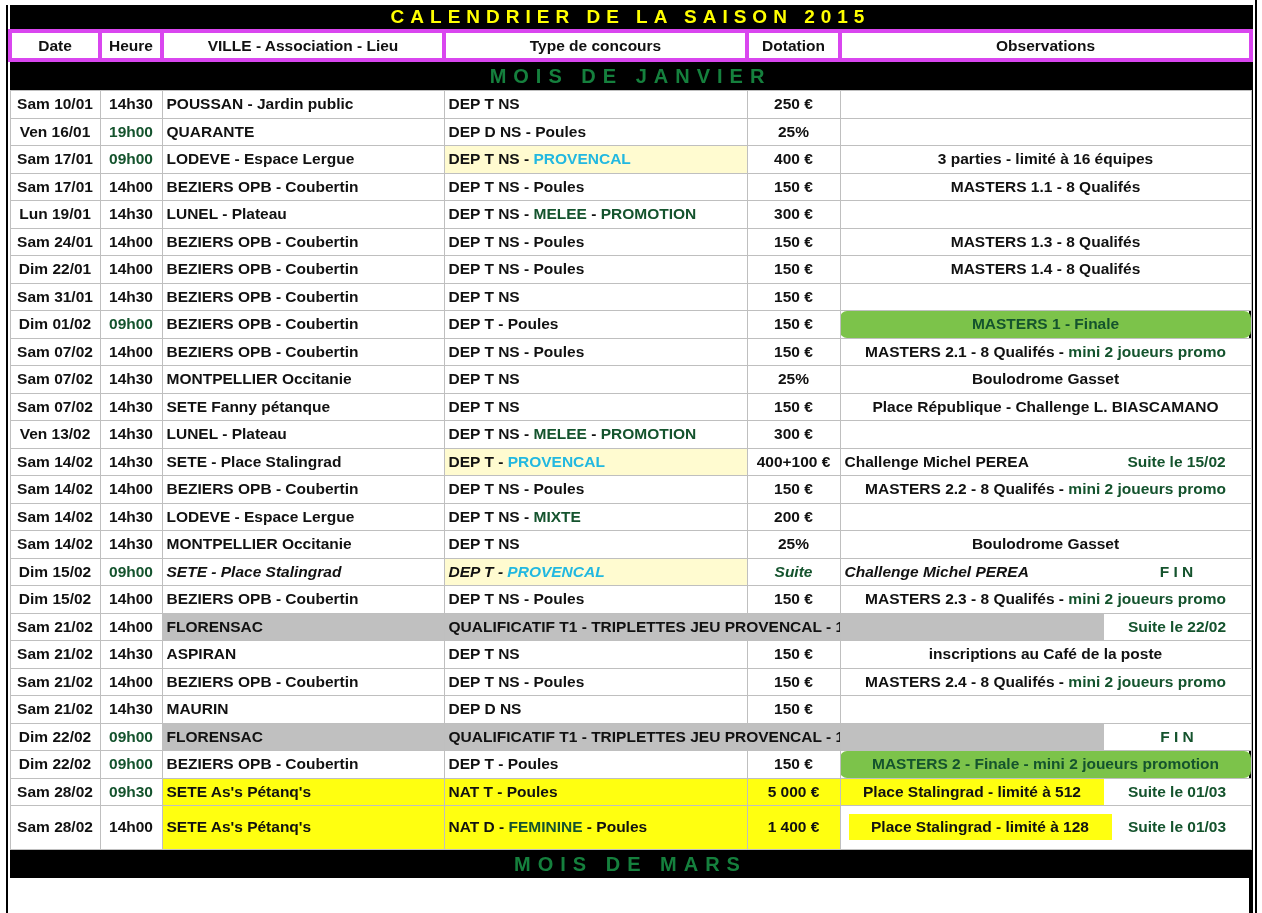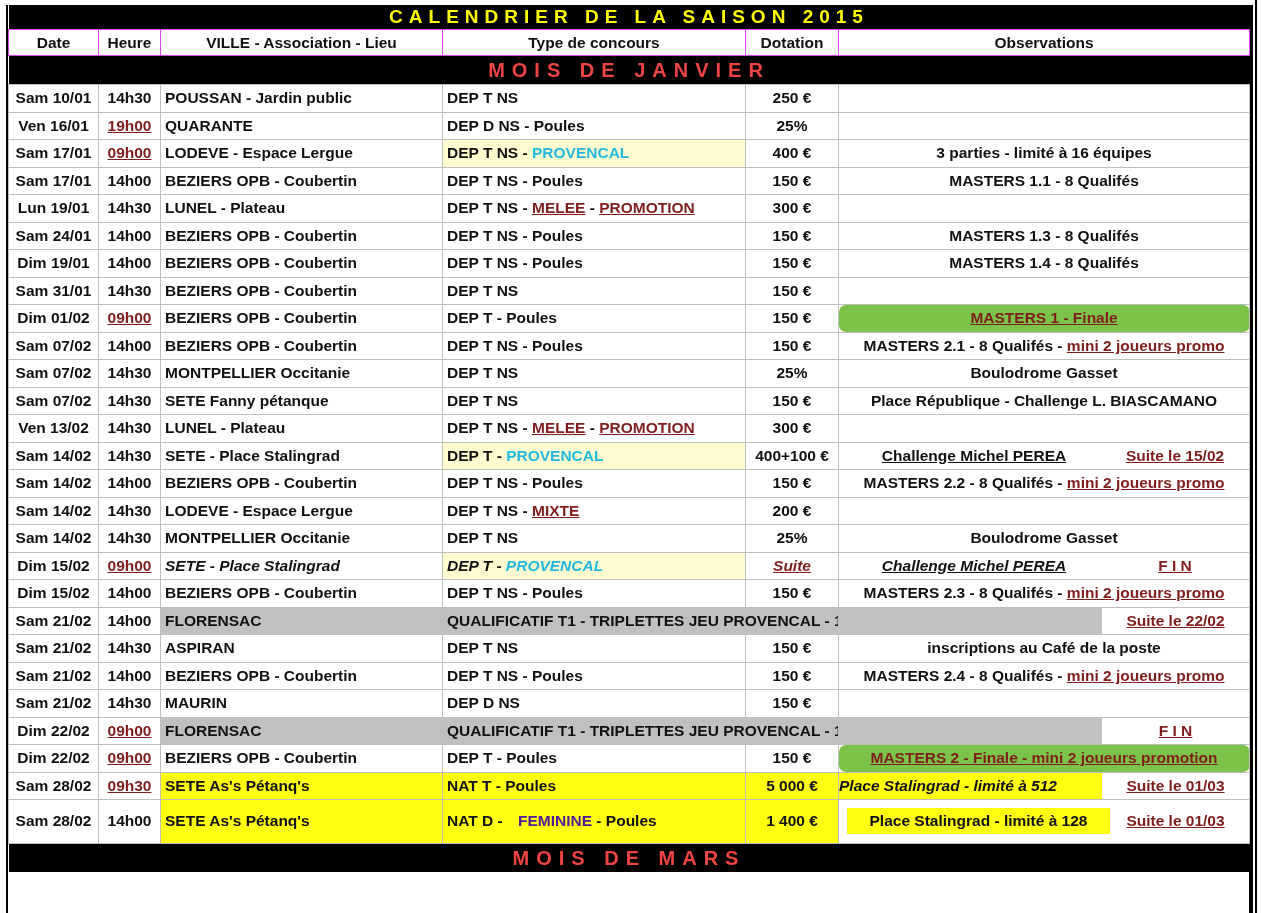--- a/index.html
+++ b/index.html
@@ -1,32 +1,32 @@
 <!DOCTYPE html>
 <html><head>
 <meta charset="utf-8">
 <style>
   html, body { margin:0; padding:0; background:#ffffff; }
   body { width:1262px; height:913px; overflow:hidden; position:relative; font-family:"Liberation Sans", sans-serif; }
   table { border-collapse:collapse; table-layout:fixed; position:absolute; left:8px; top:5px; width:1241px; }
   td { border:1px solid #bfbfbf; padding:0 4px; height:26.5px; font-weight:bold; font-size:15.5px; color:#111; white-space:nowrap; overflow:hidden; background:#fff; line-height:26px; }
   td.c { text-align:center; }
   tr.title td { background:#000; color:#ffff00; text-align:center; font-size:19px; letter-spacing:6px; height:24px; line-height:24px; border:none; }
-  tr.head td { text-align:center; font-size:15.5px; height:25px; line-height:25px; border:1px solid #d946ef; }
-  tr.month td { background:#000; color:#ef4444; text-align:center; font-size:20px; letter-spacing:7px; height:28px; line-height:28px; border:none; }
-  .red { color:#7f1d1d;text-decoration:underline; }
+  tr.head td { text-align:center; font-size:15.5px; height:25px; line-height:25px; border:4px solid #d946ef; }
+  tr.month td { background:#000; color:#15803d; text-align:center; font-size:20px; letter-spacing:7px; height:28px; line-height:28px; border:none; }
+  .red { color:#14532d; }
   .cyan { color:#22b8e0; }
-  .pink { color:#4c1d95;margin-left:11px; }
+  .pink { color:#14532d; }
   .lightyellow { background:#fffbd0 !important;margin-top:20px; }
   .yellow { background:#ffff10 !important; }
   .grey { background:#c0c0c0 !important; }
   .green { background:#7cc34a !important;border-radius:7px; }
   .ital { font-style:italic; }
   .obs-split { display:flex; justify-content:space-between; }
-  .obs-split span:first-child { flex:1; text-align:center;text-decoration:underline; }
+  .obs-split span:first-child { flex:1; text-align:left; }
   .obs-split span:last-child { width:140px; text-align:center; }
   td.span-type { padding-left:4px; }
   .rightbar { position:absolute; left:1249px; top:5px; width:4px; height:908px; background:#000; }
   .outerline { position:absolute; left:1255px; top:0; width:2px; height:913px; background:#000; }
   .leftbar { position:absolute; left:6px; top:5px; width:2px; height:908px; background:#000; }
 </style>
 </head>
 <body>
 
 <div class="leftbar"></div>
@@ -100,21 +100,21 @@
     </tr>
     <tr>
       <td class="c">Sam 24/01</td>
       <td class="c">14h00</td>
       <td>BEZIERS OPB - Coubertin</td>
       <td>DEP T NS - Poules</td>
       <td class="c">150 €</td>
       <td class="c">MASTERS 1.3 - 8 Qualifés</td>
     </tr>
     <tr>
-      <td class="c">Dim 19/01</td>
+      <td class="c">Dim 22/01</td>
       <td class="c">14h00</td>
       <td>BEZIERS OPB - Coubertin</td>
       <td>DEP T NS - Poules</td>
       <td class="c">150 €</td>
       <td class="c">MASTERS 1.4 - 8 Qualifés</td>
     </tr>
     <tr>
       <td class="c">Sam 31/01</td>
       <td class="c">14h30</td>
       <td>BEZIERS OPB - Coubertin</td>
@@ -296,21 +296,21 @@
     </tr>
 
     <tr>
       <td class="c">Sam 28/02</td>
       <td class="c red">09h30</td>
       <td class="yellow">SETE As's Pétanq's</td>
       <td class="yellow">NAT T - Poules</td>
       <td class="c yellow">5 000 €</td>
       <td style="padding:0;">
           <div style="display:flex;">
-            <span class="yellow" style="width:263px;text-align:left;display:block;font-style:italic;">Place Stalingrad - limité à 512</span>
+            <span class="yellow" style="width:263px;text-align:center;display:block;">Place Stalingrad - limité à 512</span>
             <span class="red" style="flex:1;text-align:center;">Suite le 01/03</span>
           </div>
         </td>
     </tr>
 
     <tr>
       <td class="c">Sam 28/02</td>
       <td class="c">14h00</td>
       <td class="yellow">SETE As's Pétanq's</td>
       <td class="yellow"><span>NAT D - </span><span class="pink">FEMININE</span><span> - Poules</span></td>

